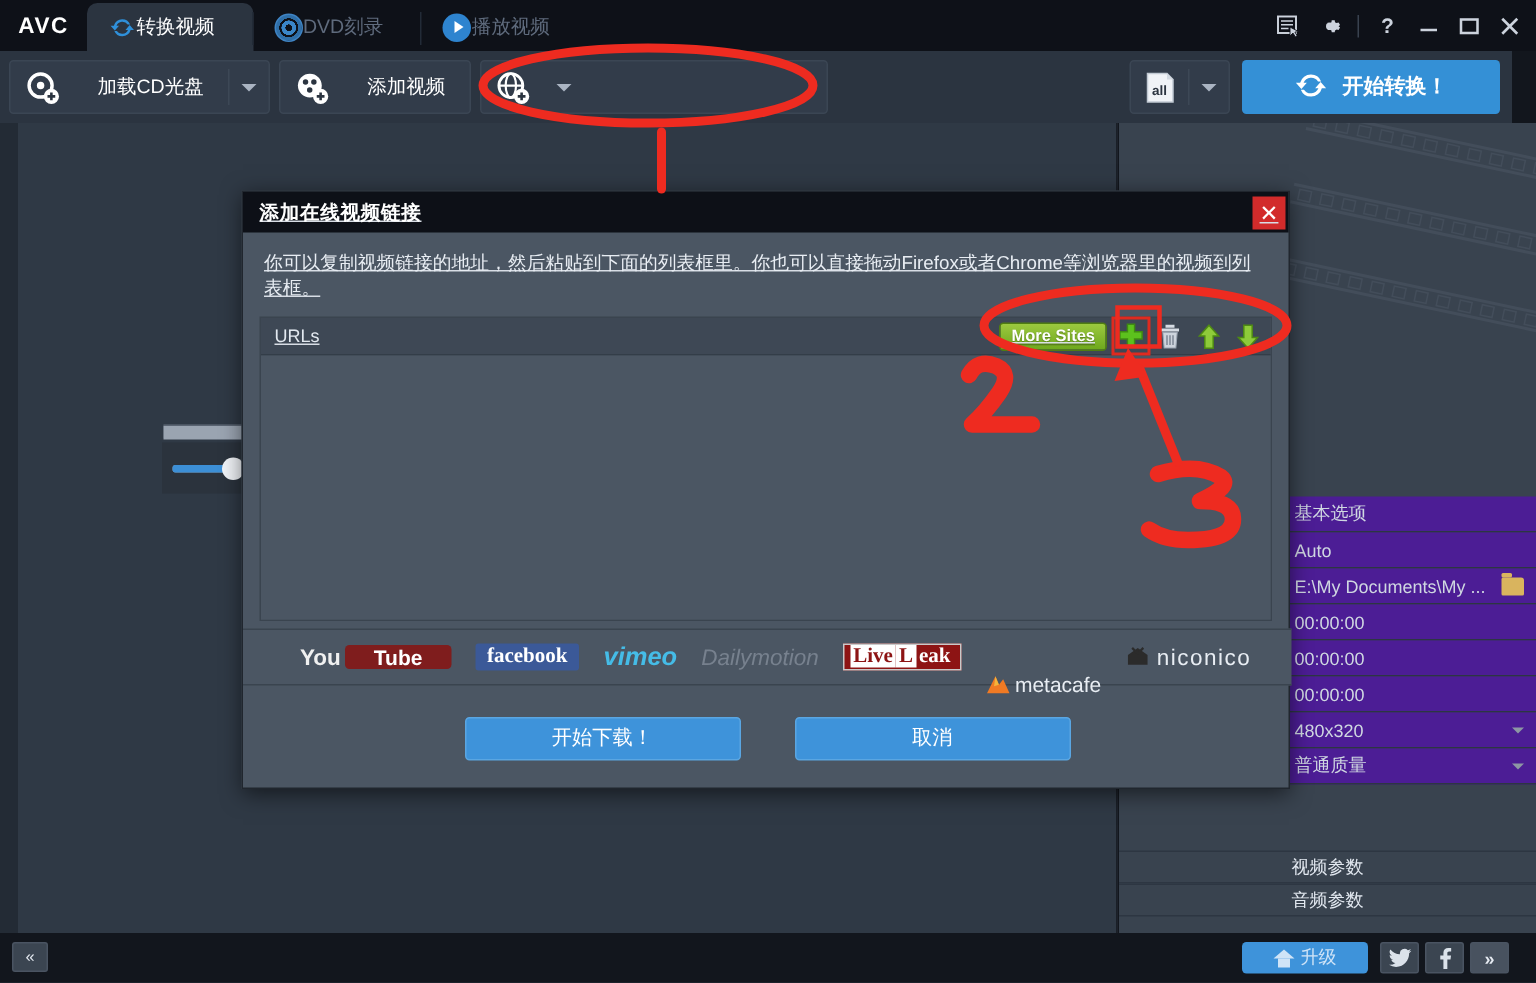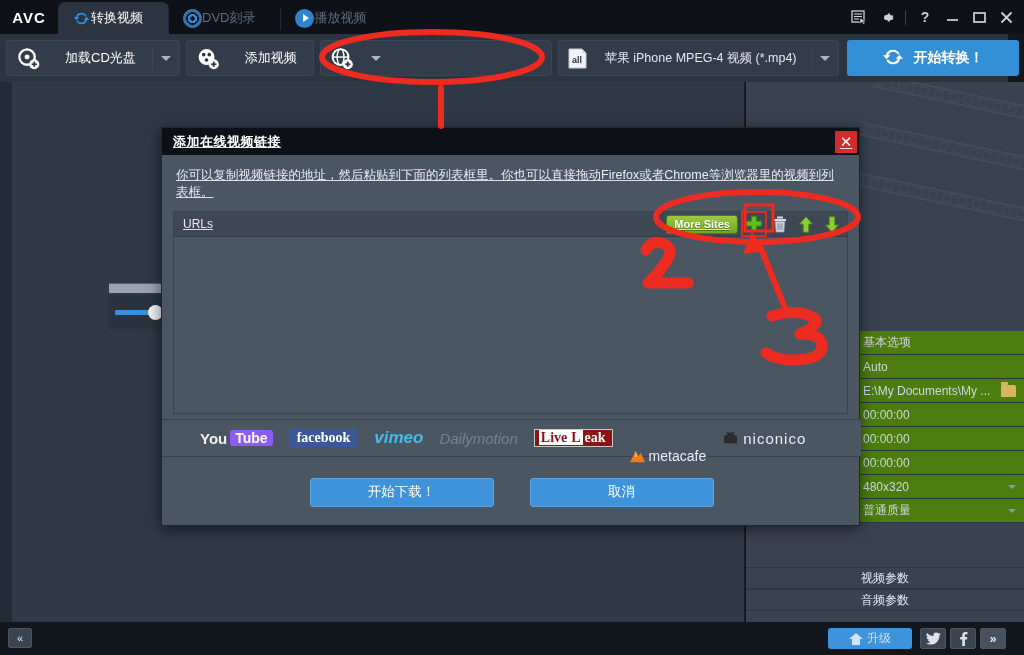--- a/index.html
+++ b/index.html
@@ -124,21 +124,21 @@
     position:absolute; left:108px; top:295px; width:170px; height:34px;
     background:#2b333d; display:flex; align-items:center; gap:8px; padding:0 7px;
   }
   .slider{ position:relative; width:72px; height:5px; background:#8d97a4; border-radius:2px;}
   .slider .fill{ position:absolute;left:0;top:0;height:5px;width:38px;background:#3c8fd6;border-radius:2px;}
   .slider .knob{ position:absolute; left:33px; top:-5px; width:15px;height:15px;border-radius:50%;background:#f0f3f7; }
   .pbicon{ width:22px;height:22px;display:flex;align-items:center;justify-content:center;color:#c9d2dd;cursor:default;}
 
   #optlist{ position:absolute; left:855px; top:331px; width:169px; }
   .optrow{
-    height:24px; background:#4d7c0f; border-bottom:1px solid #2d3642;
+    height:24px; background:#4c1d95; border-bottom:1px solid #2d3642;
     display:flex; align-items:center; padding:0 8px;
     color:#cfd7e1; font-size:12px; white-space:nowrap; overflow:hidden;
   }
   .optrow.head{ color:#cfd7e1; }
   .optrow .val{ flex:1; overflow:hidden; text-overflow:ellipsis; }
   .optrow .mini-caret{ width:0;height:0;border-left:4px solid transparent;border-right:4px solid transparent;
                        border-top:4px solid #8d97a4; margin-left:auto; }
   .folder{ width:15px;height:12px;background:#d9b45e;border-radius:1px 2px 1px 1px;position:relative;flex:0 0 auto;}
   .folder:before{content:"";position:absolute;left:0;top:-3px;width:7px;height:3px;background:#d9b45e;border-radius:1px;}
 
@@ -218,21 +218,21 @@
   #urlbody{ height:176px; background:#4b5663; }
 
   #logobar{
     position:absolute; left:0; top:291px; width:699px; height:38px;
     background:#4b5663; border-top:1px solid #3a444f; border-bottom:1px solid #3a444f;
     display:flex; align-items:center; gap:0;
     padding-left:14px;
   }
   .lg{ display:flex; align-items:center; height:21px; margin-right:16px; white-space:nowrap;}
   .lg-you{ color:#f0f0f0; font-size:15px; font-weight:bold; font-family:"Liberation Sans",sans-serif;margin-left:24px;}
-  .lg-tube{ background:#8b5cf6; color:#fff; font-size:14px; font-weight:bold; padding:0 5px; border-radius:3px; margin-left:3px;}
+  .lg-tube{ background:#7f1d1d; color:#fff; font-size:14px; font-weight:bold; padding:0 19px; border-radius:3px; margin-left:3px;}
   .lg-fb{ background:#3b5998; color:#fff; font-size:14px; font-weight:bold; padding:1px 8px; border-radius:2px;
           font-family:"Liberation Serif", serif;}
   .lg-vimeo{ color:#45bce7; font-size:17px; font-style:italic; font-weight:bold;}
   .lg-daily{ color:#77818e; font-size:15px; font-style:italic; }
   .lg-live{ background:#8d1414; border:1px solid #c9c9c9; color:#fff; font-size:14px; font-weight:bold;
             padding:0 4px; font-family:"Liberation Serif", serif;}
   .lg-live span{ background:#fff; color:#8d1414; padding:0 2px; }
   .lg-meta{ color:#e8edf3; font-size:14px; display:flex; align-items:center; gap:3px;margin-top:36px;}
   .lg-nico{ color:#e8edf3; font-size:15px; letter-spacing:1px; display:flex; align-items:center; gap:4px;}
 
@@ -363,21 +363,20 @@
   </div>
 
   <div id="profilebox">
     <div class="tbicon" style="width:38px;">
       <svg width="19" height="21" viewBox="0 0 19 21">
           <path d="M1 1h13l4 4v15H1z" fill="#f0f3f7" stroke="#c2cad4" stroke-width="1"></path>
           <path d="M14 1v4h4" fill="#d3dae2"></path>
           <text x="9" y="15" font-size="9" font-family="Liberation Sans" text-anchor="middle" fill="#2b3440" font-weight="bold">all</text>
         </svg>
     </div>
-    <div id="profilename">苹果 iPhone MPEG-4 视频 (*.mp4)</div>
     <div class="tbdiv"></div>
     <div class="tbcaret">
         <span class="caret"></span>
       </div>
   </div>
 
   <div id="convertbtn">
     <span>
       <svg width="22" height="22" viewBox="0 0 24 24">
           <path fill="#fff" d="M12 4a8 8 0 0 1 7.4 5h-2.3A6 6 0 0 0 6.6 10H9l-4 4.5L1 10h3.1A8 8 0 0 1 12 4zm0 16a8 8 0 0 1-7.4-5h2.3A6 6 0 0 0 17.4 14H15l4-4.5L23 14h-3.1A8 8 0 0 1 12 20z"></path>

